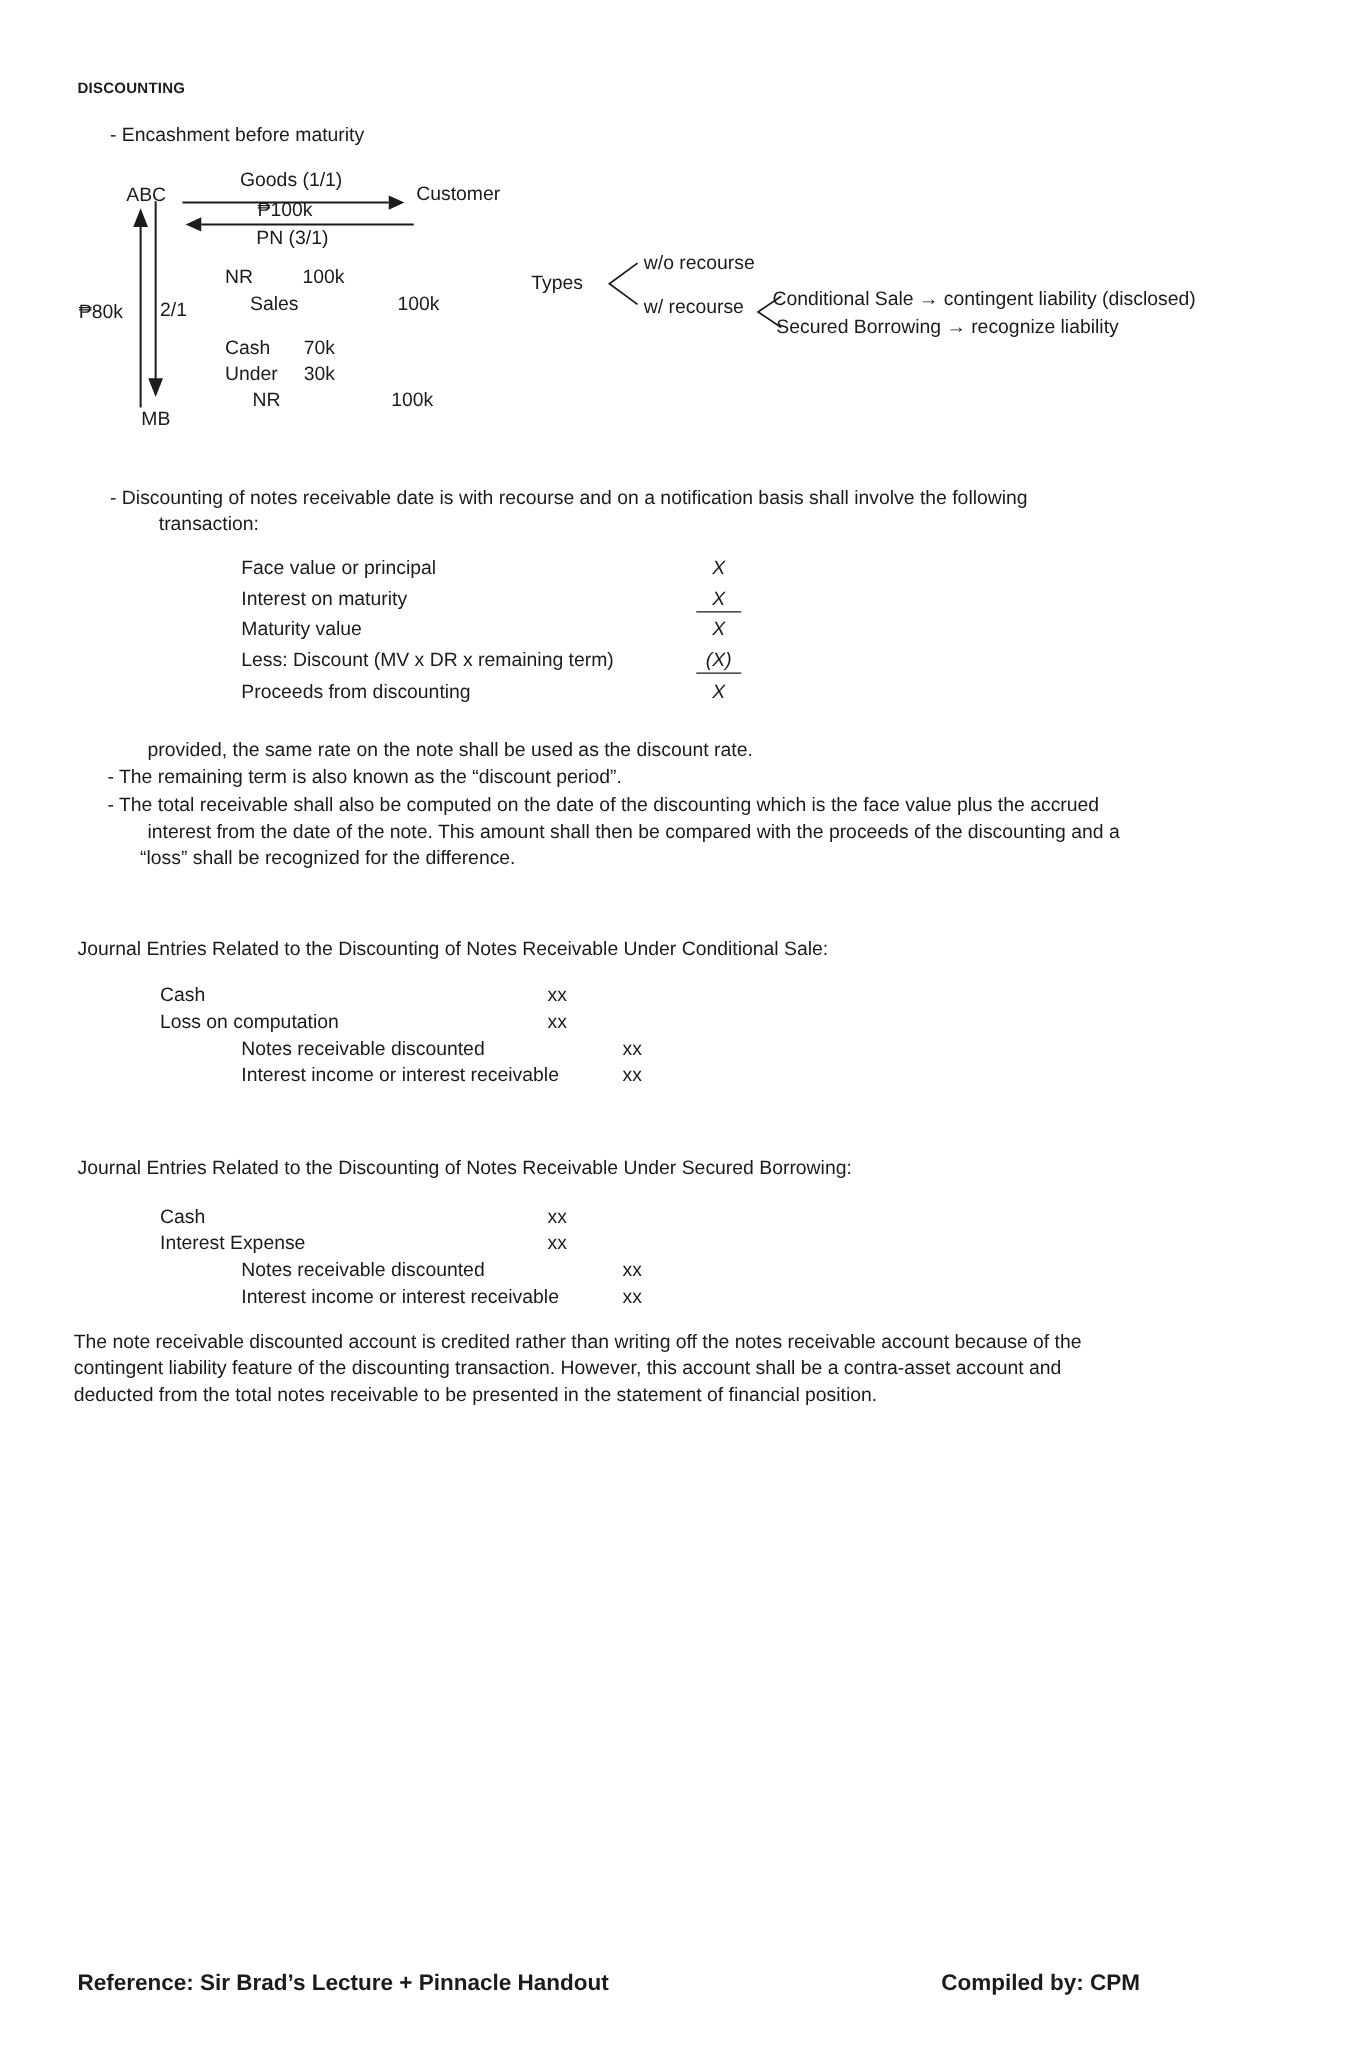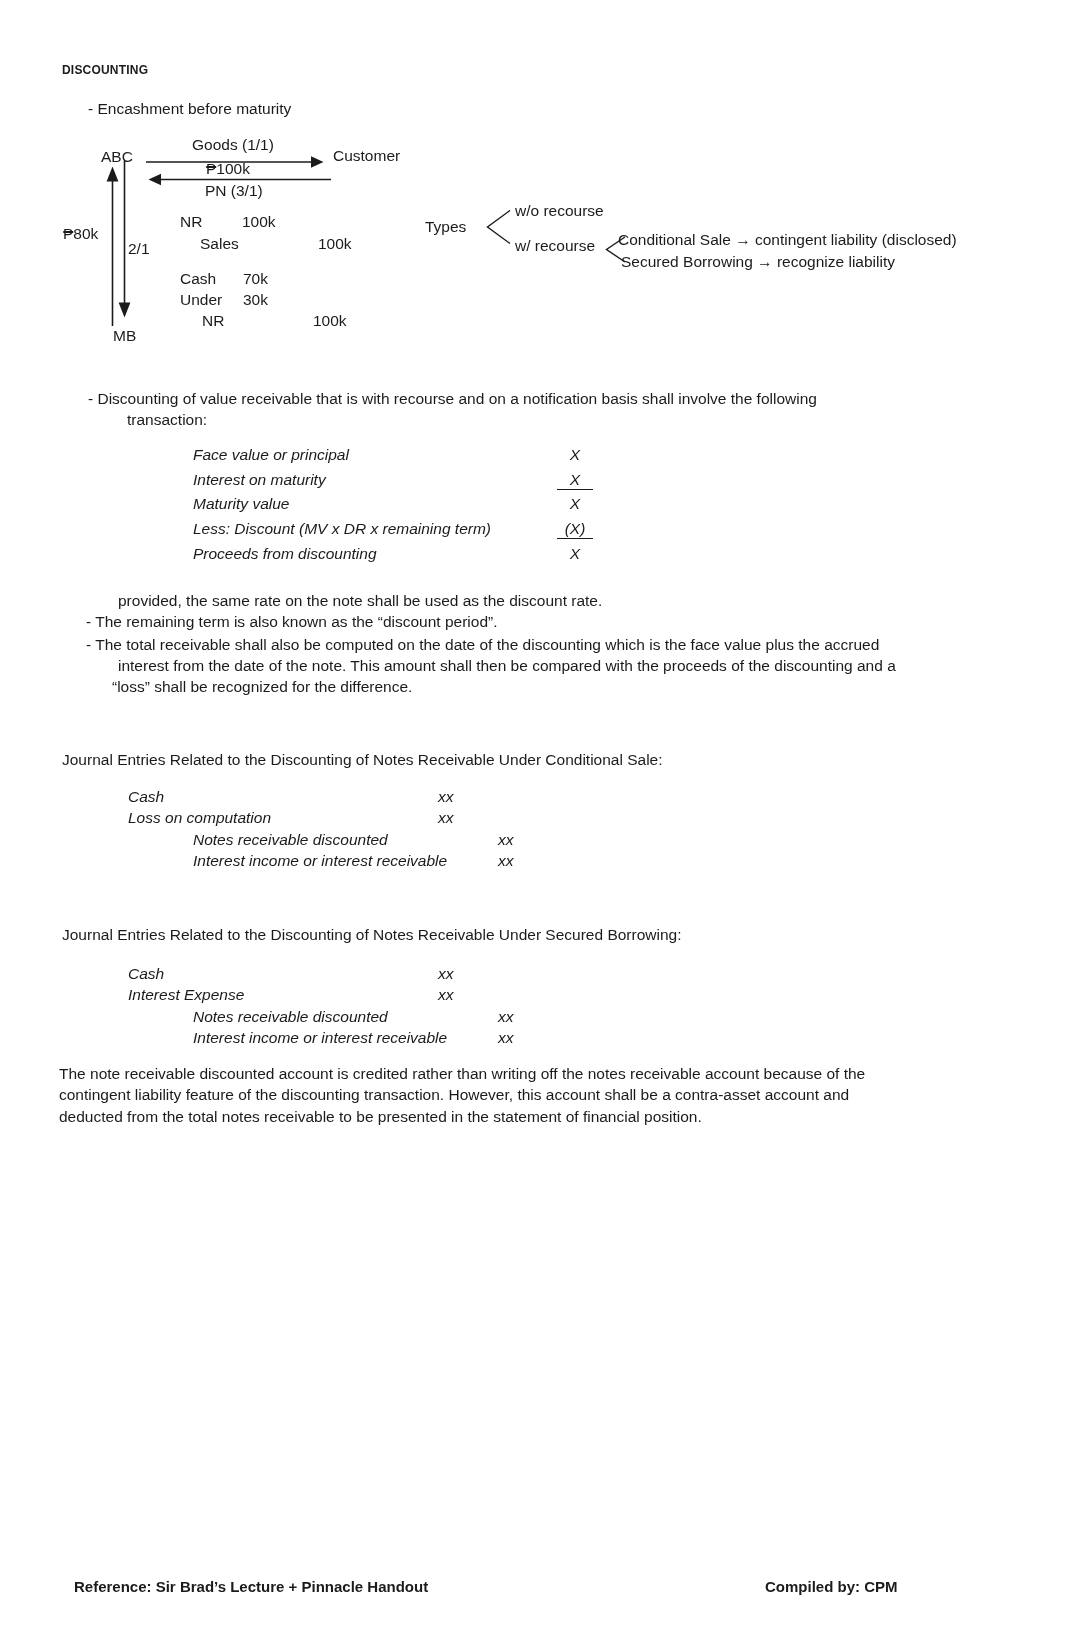--- a/index.html
+++ b/index.html
@@ -13,29 +13,29 @@
     color:#1b1b1b;
   }
   .t{
     position:absolute;
     white-space:nowrap;
     font-size:15.5px;
     line-height:17px;
     color:#1b1b1b;
   }
   .b{font-weight:400;}
-  .i{font-style:italic;text-align:center;}
+  .i{text-align:center;}
   .title{font-size:12px;font-weight:700;letter-spacing:.2px;}
   .val{
     width:36px;left:557px;text-align:center;
     font-style:italic;
   }
   .u{border-bottom:1.6px solid #1b1b1b;padding-bottom:1px;}
   .arrows{position:absolute;left:0;top:0;}
-  .footer{font-weight:700;font-size:15px;margin-left:12px;}
+  .footer{font-weight:700;font-size:18px;}
 </style>
 </head>
 <body>
 
 <div class="page">
 
   <svg class="arrows" width="1080" height="360" viewBox="0 0 1080 360">
 
     <line x1="146" y1="162" x2="311" y2="162" stroke="#1b1b1b" stroke-width="1.6"></line>
     <polygon points="311,156.3 323.5,162 311,167.7" fill="#1b1b1b"></polygon>
@@ -55,21 +55,21 @@
   </svg>
 
   <div class="t title" style="left:62px;top:62px">DISCOUNTING</div>
   <div class="t" style="left:88px;top:100px">- Encashment before maturity</div>
 
   <div class="t" style="left:101px;top:148px">ABC</div>
   <div class="t" style="left:192px;top:136px">Goods (1/1)</div>
   <div class="t" style="left:333px;top:147px">Customer</div>
   <div class="t" style="left:206px;top:160px">₱100k</div>
   <div class="t" style="left:205px;top:182px">PN (3/1)</div>
-  <div class="t" style="left:63px;top:225px">₱80k</div>
+  <div class="t" style="left:63px;top:241px">₱80k</div>
   <div class="t" style="left:128px;top:240px">2/1</div>
   <div class="t" style="left:113px;top:327px">MB</div>
 
   <div class="t" style="left:180px;top:213px">NR</div>
   <div class="t" style="left:242px;top:213px">100k</div>
   <div class="t" style="left:200px;top:235px">Sales</div>
   <div class="t" style="left:318px;top:235px">100k</div>
 
   <div class="t" style="left:180px;top:270px">Cash</div>
   <div class="t" style="left:243px;top:270px">70k</div>
@@ -77,21 +77,21 @@
   <div class="t" style="left:243px;top:291px">30k</div>
   <div class="t" style="left:202px;top:312px">NR</div>
   <div class="t" style="left:313px;top:312px">100k</div>
 
   <div class="t" style="left:425px;top:218px">Types</div>
   <div class="t b" style="left:515px;top:202px">w/o recourse</div>
   <div class="t b" style="left:515px;top:237px">w/ recourse</div>
   <div class="t" style="left:618px;top:231px">Conditional Sale → contingent liability (disclosed)</div>
   <div class="t" style="left:621px;top:253px">Secured Borrowing → recognize liability</div>
 
-  <div class="t" style="left:88px;top:390px"><span>- Discounting of value receivable that is </span><span class="b">with recourse</span><span> and on a notification basis shall involve the following</span></div>
+  <div class="t" style="left:88px;top:390px"><span>- Discounting of notes receivable date is </span><span class="b">with recourse</span><span> and on a notification basis shall involve the following</span></div>
   <div class="t" style="left:127px;top:411px">transaction:</div>
 
   <div class="t i" style="left:193px;top:446px">Face value or principal</div>
   <div class="t val" style="top:446px">X</div>
   <div class="t i" style="left:193px;top:471px">Interest on maturity</div>
   <div class="t val u" style="top:471px">X</div>
   <div class="t i" style="left:193px;top:495px">Maturity value</div>
   <div class="t val" style="top:495px">X</div>
   <div class="t i" style="left:193px;top:520px">Less: Discount (MV x DR x remaining term)</div>
   <div class="t val u" style="top:520px">(X)</div>

